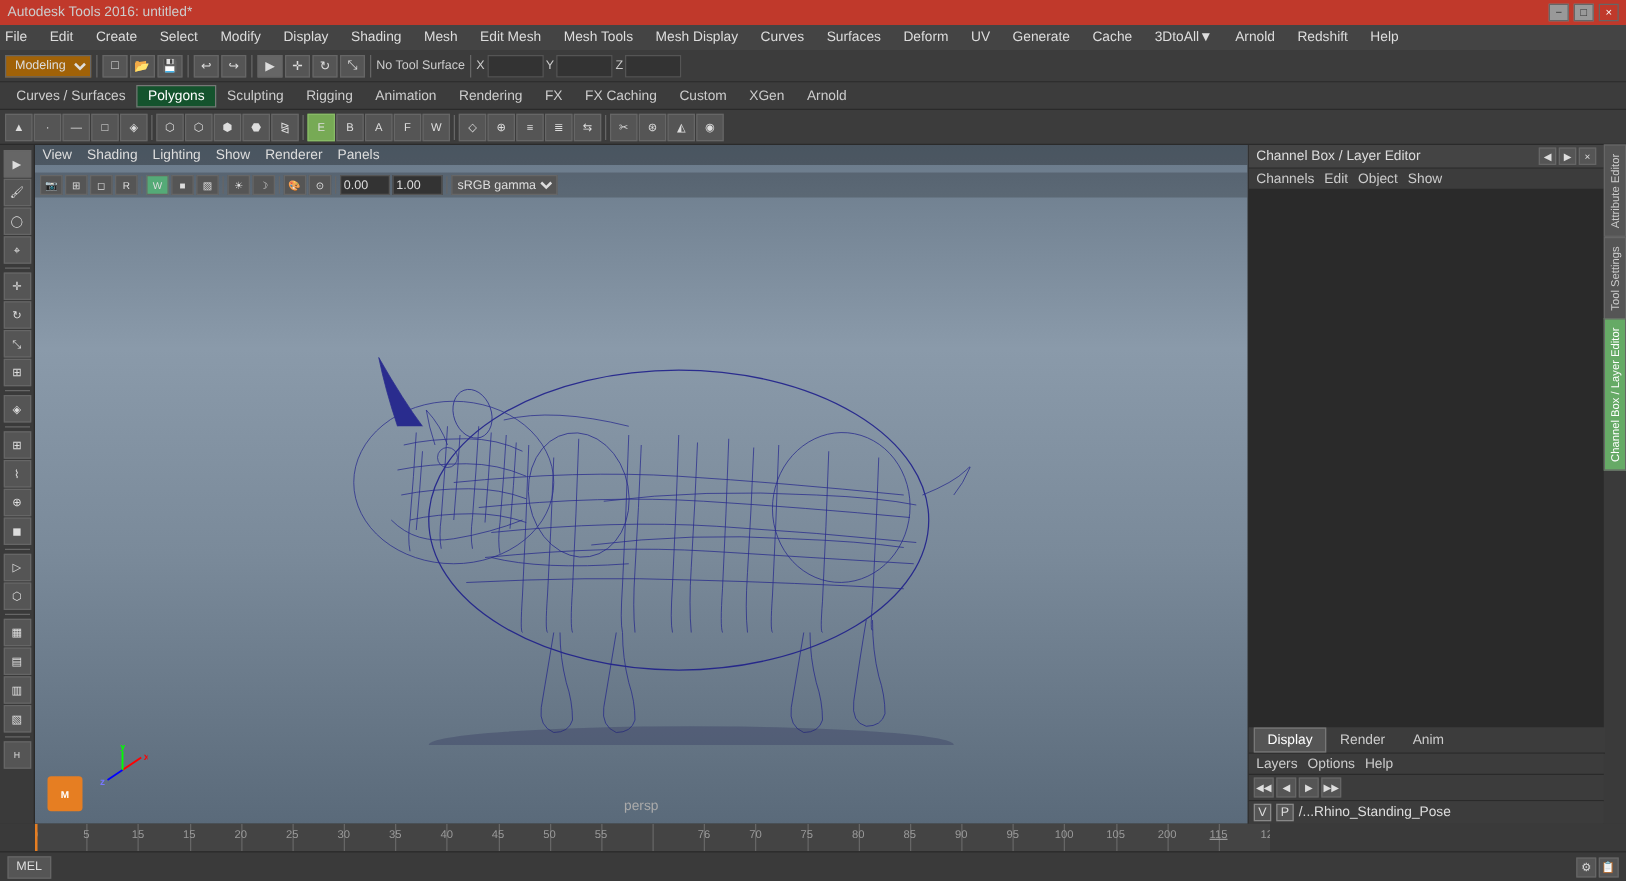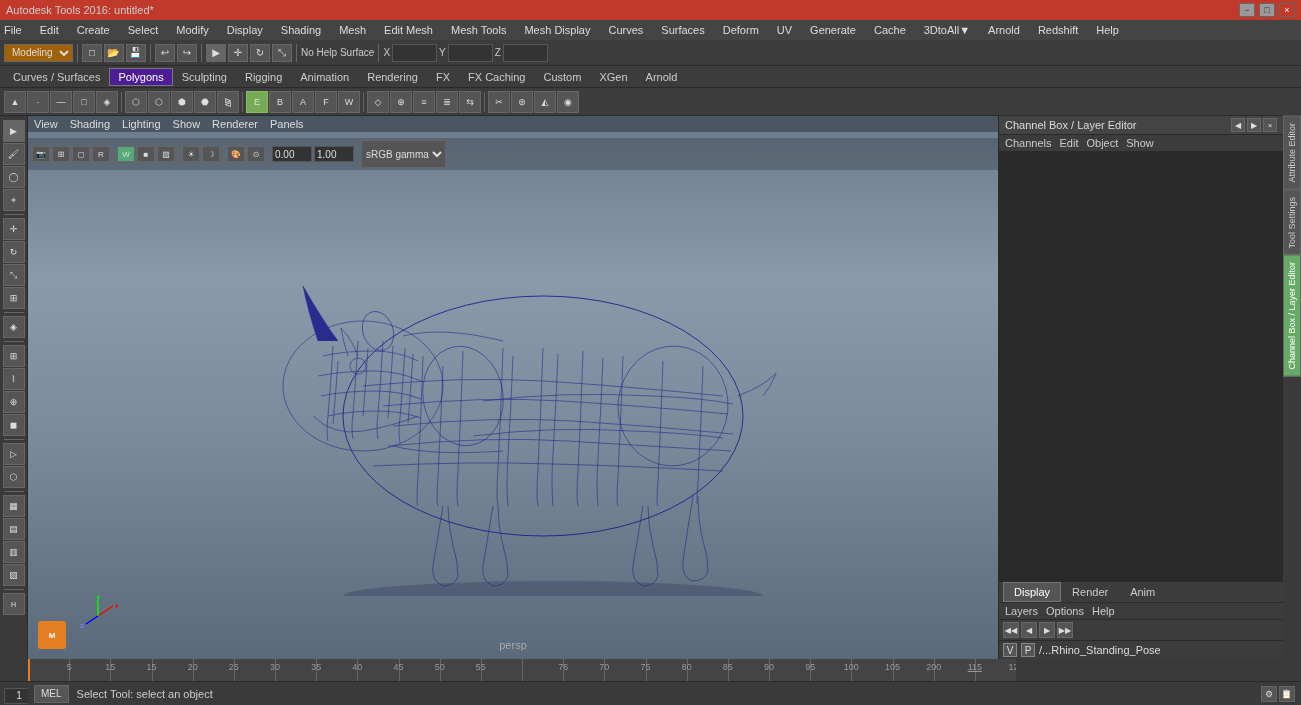--- a/index.html
+++ b/index.html
@@ -26,21 +26,21 @@
     .toolbar-btn { background: #555; border: 1px solid #666; color: #ddd; font-size: 10px; height: 18px; width: 20px; cursor: pointer; display: flex; align-items: center; justify-content: center; }
     .toolbar-sep { width: 1px; height: 18px; background: #666; margin: 0 2px; }
     .toolbar-input { background: #333; border: 1px solid #555; color: #ddd; font-size: 10px; height: 18px; width: 45px; padding: 0 3px; }
     .toolbar-label { color: #ccc; font-size: 10px; }
 
     
     #poly-menu-bar {
       width: 100%; height: 22px; background: #3c3c3c; display: flex; align-items: center; padding: 0 4px; gap: 0; border-bottom: 1px solid #2a2a2a;
     }
     .poly-tab { padding: 2px 8px; font-size: 11px; color: #ccc; cursor: pointer; border: 1px solid transparent; }
-    .poly-tab.active { background: #4c1d95; border-color: #777; color: white; }
+    .poly-tab.active { background: #14532d; border-color: #777; color: white; }
 
     
     #icon-toolbar {
       width: 100%; height: 28px; background: #3c3c3c; display: flex; align-items: center; padding: 0 4px; gap: 1px; border-bottom: 1px solid #2a2a2a;
     }
     .icon-btn { width: 22px; height: 22px; background: #555; border: 1px solid #666; cursor: pointer; display: flex; align-items: center; justify-content: center; font-size: 9px; color: #ddd; }
     .icon-sep { width: 1px; height: 20px; background: #666; margin: 0 2px; }
 
     
     #left-toolbar {
@@ -56,21 +56,21 @@
     #viewport-menu {
       display: flex; align-items: center; gap: 12px; padding: 2px 6px; background: rgba(0,0,0,0.3); position: absolute; top: 0; left: 0; right: 0;
     }
     .vp-menu-item { color: #ddd; font-size: 11px; cursor: pointer; }
     #viewport-toolbar {
       position: absolute; top: 22px; left: 0; right: 0; display: flex; align-items: center; gap: 2px; padding: 2px 4px; background: rgba(0,0,0,0.2);
     }
     .vp-btn { width: 18px; height: 16px; background: #555; border: 1px solid #666; cursor: pointer; display: flex; align-items: center; justify-content: center; font-size: 8px; color: #ddd; }
     .vp-input { background: #333; border: 1px solid #555; color: #ddd; font-size: 10px; height: 16px; width: 40px; padding: 0 2px; }
     .vp-sep { width: 1px; height: 14px; background: #666; margin: 0 1px; }
-    .vp-dropdown { background: #555; border: 1px solid #666; color: #ddd; font-size: 10px; height: 28px; }
+    .vp-dropdown { background: #555; border: 1px solid #666; color: #ddd; font-size: 10px; height: 16px; }
 
     #viewport-label {
       position: absolute; bottom: 8px; left: 50%; transform: translateX(-50%); color: #aaa; font-size: 11px;
     }
     #axis-indicator {
       position: absolute; bottom: 20px; left: 50px; color: #ddd; font-size: 12px; font-weight: bold;
     }
     #maya-logo {
       position: absolute; bottom: 10px; left: 10px; width: 28px; height: 28px; background: #e67e22; border-radius: 3px; display: flex; align-items: center; justify-content: center; font-size: 10px; font-weight: bold; color: white;
     }
@@ -109,21 +109,21 @@
     #layer-row { display: flex; align-items: center; padding: 2px 4px; background: #3c3c3c; gap: 4px; }
     .layer-check { width: 14px; height: 14px; background: #555; border: 1px solid #888; cursor: pointer; display: flex; align-items: center; justify-content: center; font-size: 10px; color: #ddd; }
     .layer-name { color: #ddd; font-size: 11px; flex: 1; }
     .rs-tab { writing-mode: vertical-rl; text-orientation: mixed; transform: rotate(180deg); background: #555; border: 1px solid #666; color: #ccc; font-size: 10px; padding: 6px 3px; cursor: pointer; }
     .bc-input { background: #333; border: 1px solid #555; color: #ddd; font-size: 10px; height: 16px; width: 35px; padding: 0 2px; text-align: center; }
     .bc-sep { width: 1px; height: 14px; background: #666; margin: 0 2px; }
     .playback-btn { width: 16px; height: 16px; background: #555; border: 1px solid #666; cursor: pointer; display: flex; align-items: center; justify-content: center; font-size: 9px; color: #ddd; }
 
     
     #status-bar {
-      position: absolute; bottom: 0; left: 0; right: 0; height: 24px; background: #3a3a3a; display: flex; align-items: center; padding: 0 6px; gap: 8px; border-top: 1px solid #2a2a2a; margin-left: 28px;
+      position: absolute; bottom: 0; left: 0; right: 0; height: 24px; background: #3a3a3a; display: flex; align-items: center; padding: 0 6px; gap: 8px; border-top: 1px solid #2a2a2a;
     }
     #status-text { color: #ccc; font-size: 11px; flex: 1; }
     .status-btn { background: #555; border: 1px solid #666; color: #ddd; font-size: 10px; height: 18px; padding: 0 6px; cursor: pointer; }
   </style>
 </head>
 <body>
 
 <div id="title-bar">
   <span>Autodesk Tools 2016: untitled*</span>
   <div id="title-bar-controls">
@@ -168,21 +168,21 @@
   <div class="toolbar-btn">💾</div>
   <div class="toolbar-sep"></div>
   <div class="toolbar-btn">↩</div>
   <div class="toolbar-btn">↪</div>
   <div class="toolbar-sep"></div>
   <div class="toolbar-btn" style="background:#666;">▶</div>
   <div class="toolbar-btn">✛</div>
   <div class="toolbar-btn">↻</div>
   <div class="toolbar-btn">⤡</div>
   <div class="toolbar-sep"></div>
-  <span class="toolbar-label">No Help Surface</span>
+  <span class="toolbar-label">No Tool Surface</span>
   <div class="toolbar-sep"></div>
   <span class="toolbar-label">X</span>
   <input class="toolbar-input" type="text" style="">
   <span class="toolbar-label">Y</span>
   <input class="toolbar-input" type="text" style="">
   <span class="toolbar-label">Z</span>
   <input class="toolbar-input" type="text" style="">
 </div>
 
 <div id="poly-menu-bar">
@@ -528,18 +528,17 @@
   <select style="background:#555;border:1px solid #666;color:#ddd;font-size:10px;height:18px;">
     <option>No Character Set</option>
   </select>
   <div class="bc-sep"></div>
   <div class="playback-btn" style="width:18px;height:18px;background:#c0392b;font-size:8px;">🔑</div>
   <div class="playback-btn" style="width:18px;height:18px;">⚙</div>
 </div>
 
 <div id="status-bar">
   <button class="status-btn">MEL</button>
-  <span id="status-text">Select Tool: select an object</span>
   <div style="margin-left:auto; display:flex; align-items:center; gap:2px;">
     <div class="playback-btn">⚙</div>
     <div class="playback-btn">📋</div>
   </div>
 </div>
 
 </body></html>

